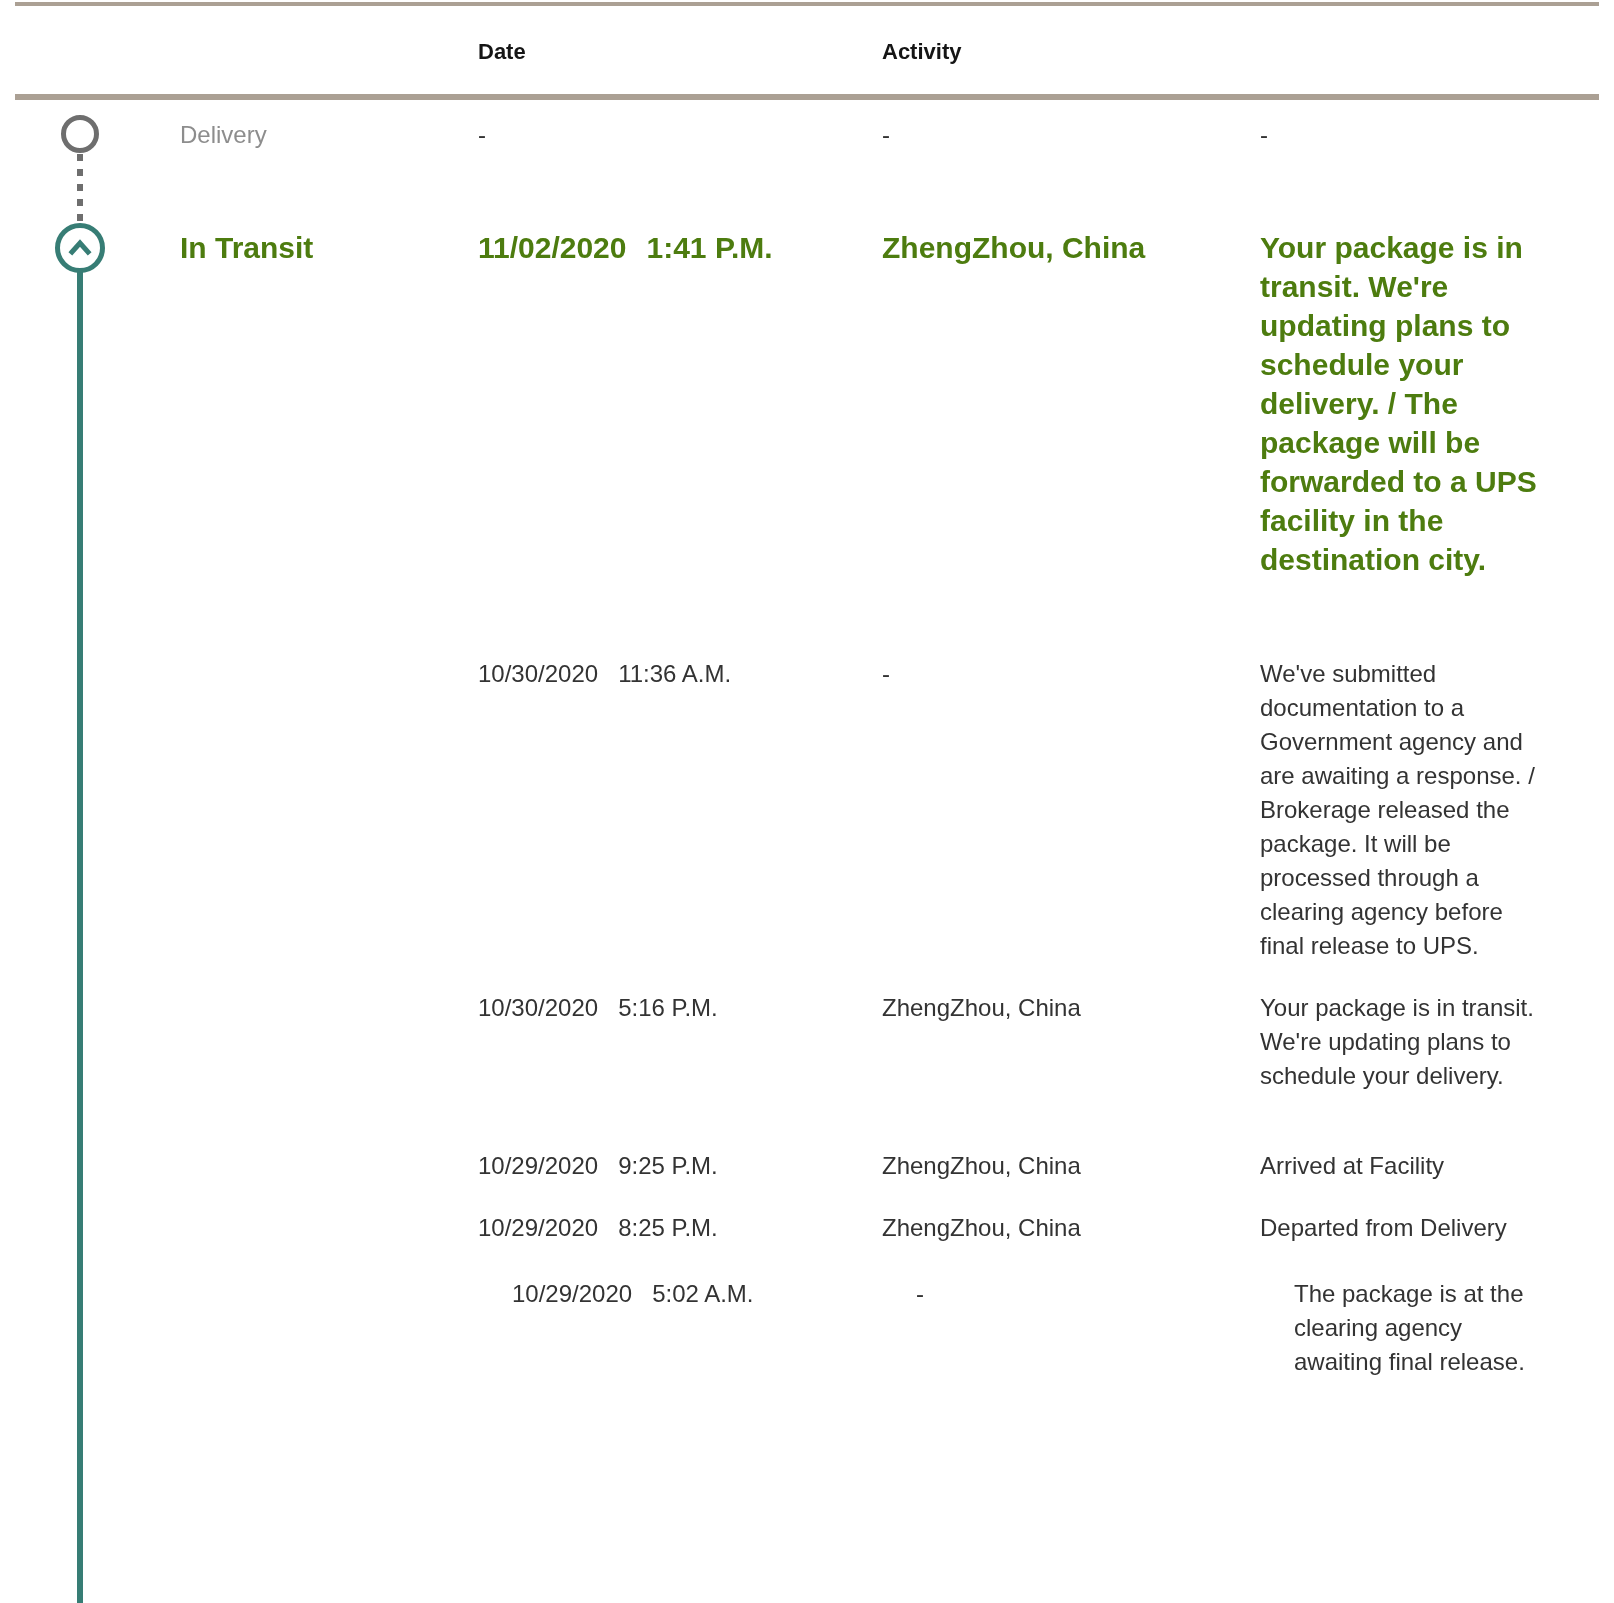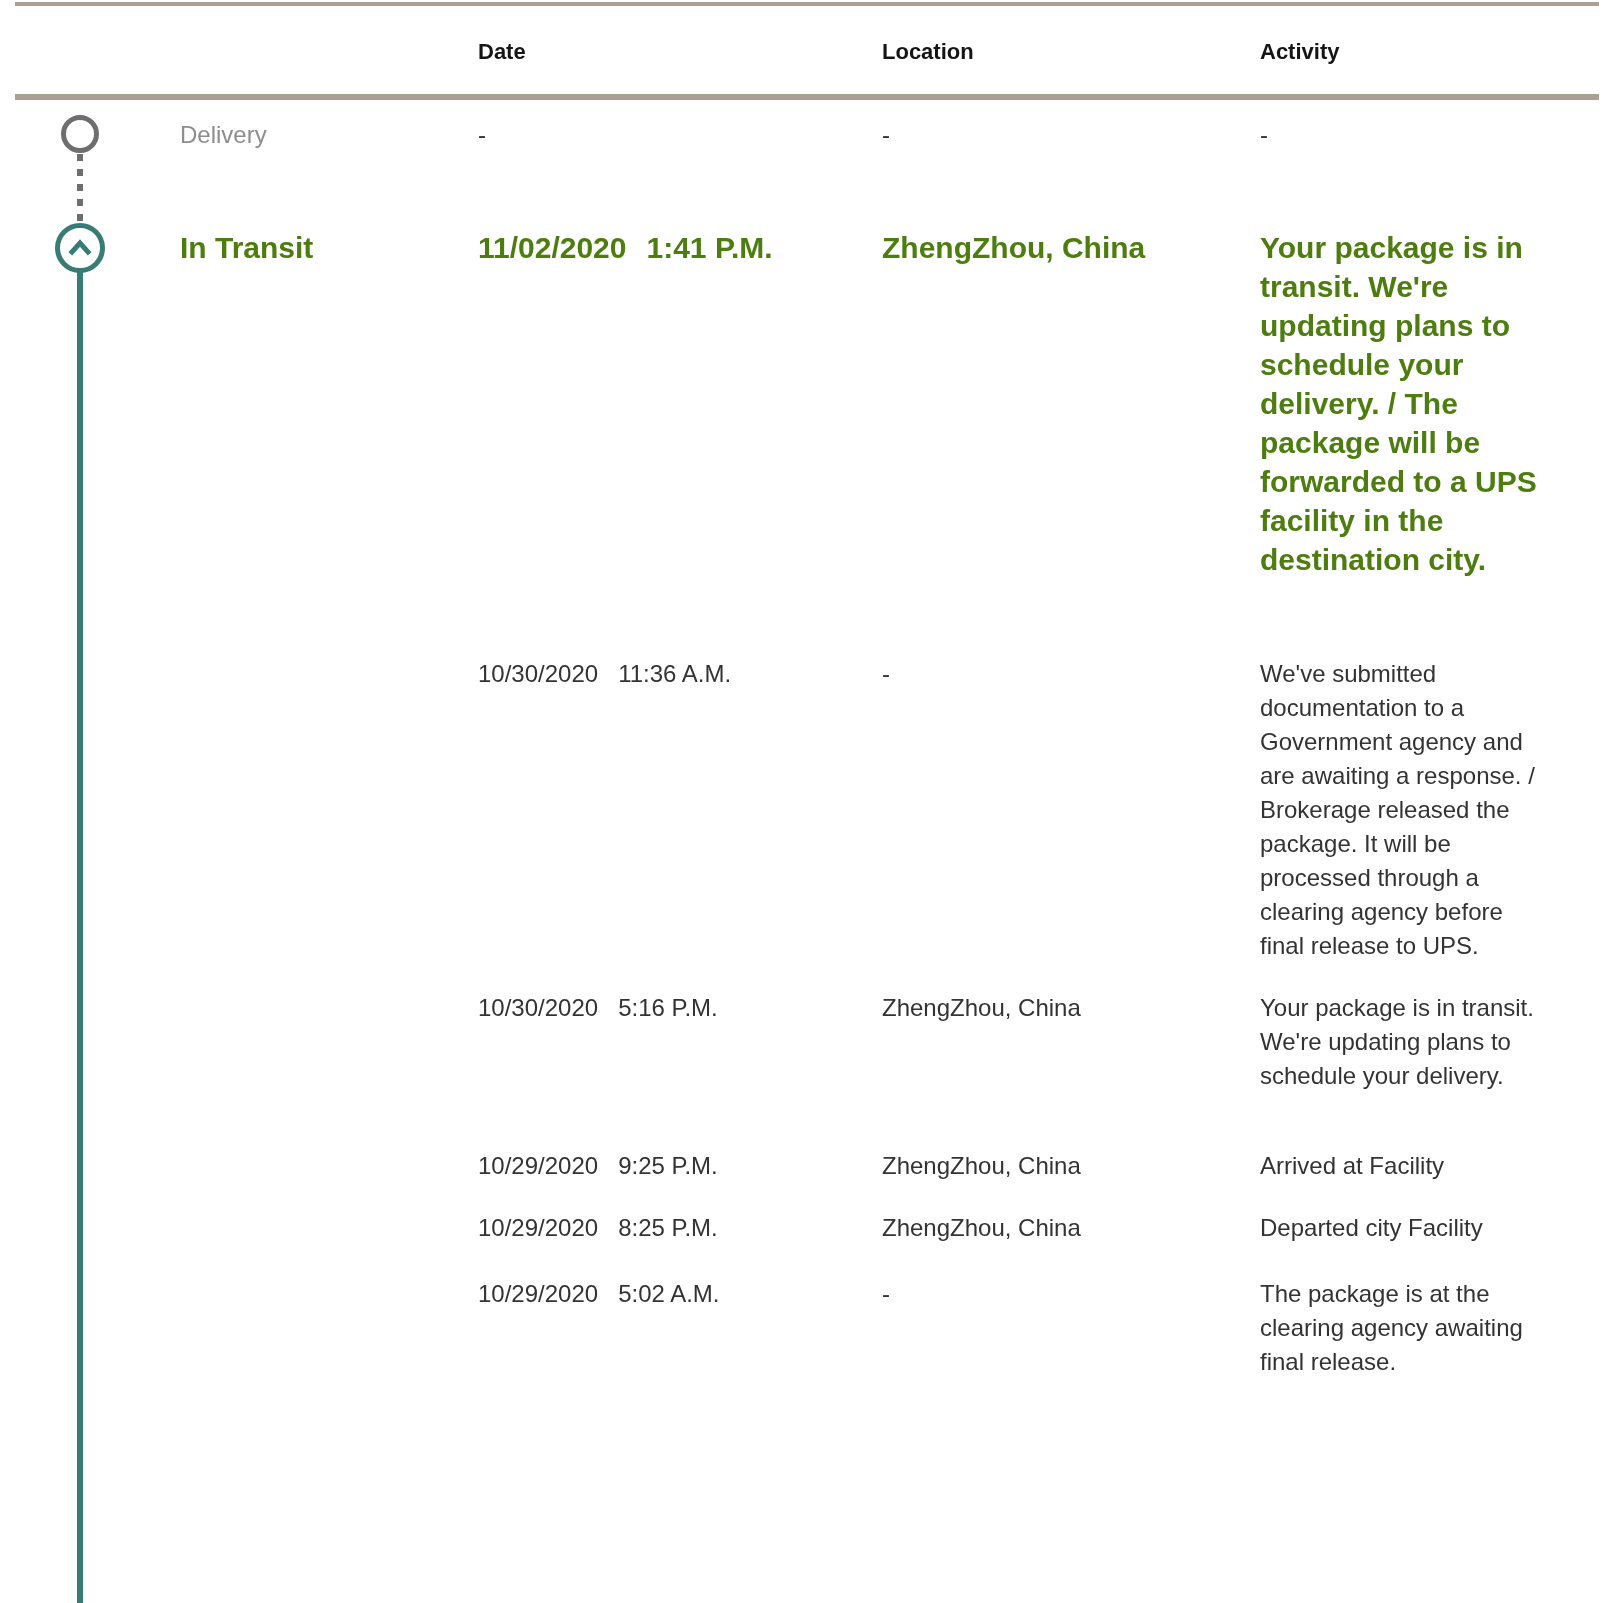--- a/index.html
+++ b/index.html
@@ -50,21 +50,21 @@
   .time:empty { display: none; }
   .time { margin-left: 20px; }
 
   
   .r1 { margin-bottom: 76px; }
   .r2 { margin-bottom: 78px; }
   .r3 { margin-bottom: 28px; }
   .r4 { margin-bottom: 56px; }
   .r5 { margin-bottom: 28px; }
   .r6 { margin-bottom: 32px; }
-  .r7 { margin-bottom: 58px; }
+  .r7 { margin-bottom: 58px; padding-left: 34px; }
 
   
   .r2 .cell { font-size: 30px; font-weight: 700; color: #4d7c0f; }
   .r2 .cell.activity-cell { line-height: 39px; }
   .r2 .status-cell, .r2 .date-cell, .r2 .location-cell { line-height: 40px; }
 
   
   .marker-cell { position: relative; }
   .circle-outline {
     position: absolute; left: 61px; top: -3px;
@@ -83,21 +83,20 @@
 <body>
 
 <div class="wrap">
 
   <div class="top-rule"></div>
 
   <div class="grid header-row">
     <div class="hcell"></div>
     <div class="hcell"></div>
     <div class="hcell">Date</div>
-    <div class="hcell">Location</div>
     <div class="hcell">Activity</div>
   </div>
 
   <div class="mid-rule"></div>
 
   <div class="body">
 
     <div class="tl-layer">
       <div class="tl-dashed"></div>
       <div class="tl-solid"></div>
@@ -149,21 +148,21 @@
       <div class="cell date-cell"><span>10/29/2020</span><span class="time">9:25 P.M.</span></div>
       <div class="cell location-cell">ZhengZhou, China</div>
       <div class="cell activity-cell">Arrived at Facility</div>
     </div>
 
     <div class="grid row r6">
       <div class="cell marker-cell"></div>
       <div class="cell status-cell"></div>
       <div class="cell date-cell"><span>10/29/2020</span><span class="time">8:25 P.M.</span></div>
       <div class="cell location-cell">ZhengZhou, China</div>
-      <div class="cell activity-cell">Departed city Facility</div>
+      <div class="cell activity-cell">Departed from Delivery</div>
     </div>
 
     <div class="grid row r7">
       <div class="cell marker-cell"></div>
       <div class="cell status-cell"></div>
       <div class="cell date-cell"><span>10/29/2020</span><span class="time">5:02 A.M.</span></div>
       <div class="cell location-cell">-</div>
       <div class="cell activity-cell">The package is at the clearing agency awaiting final release.</div>
     </div>
 

